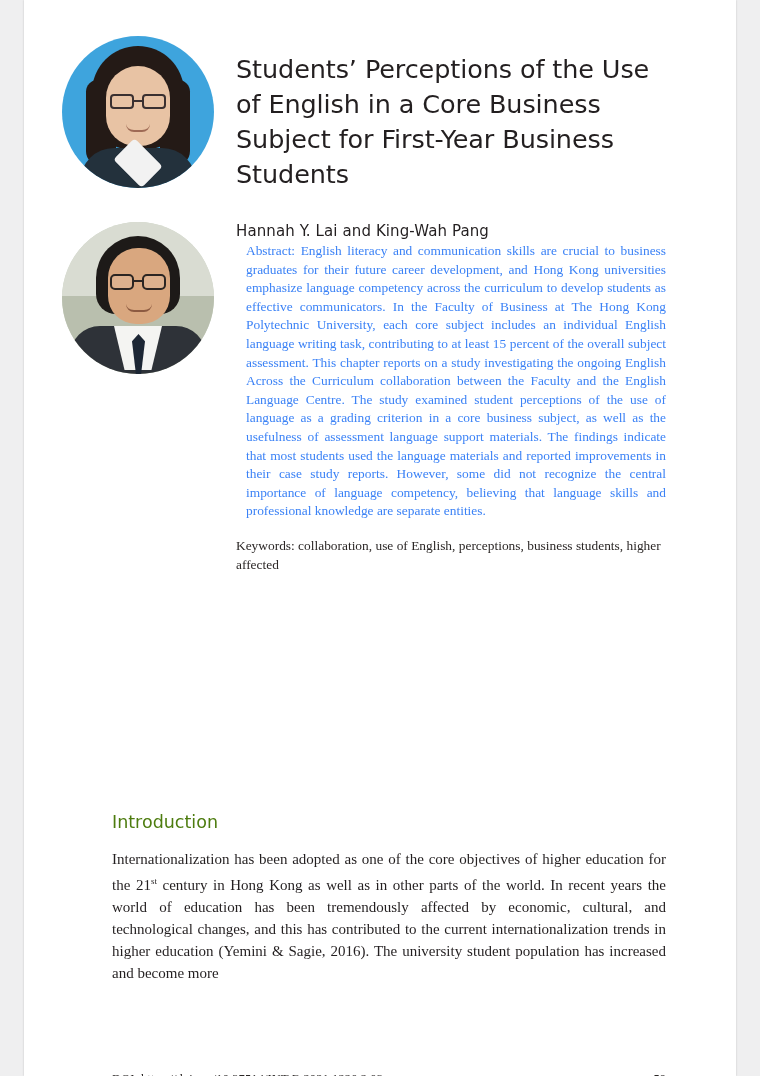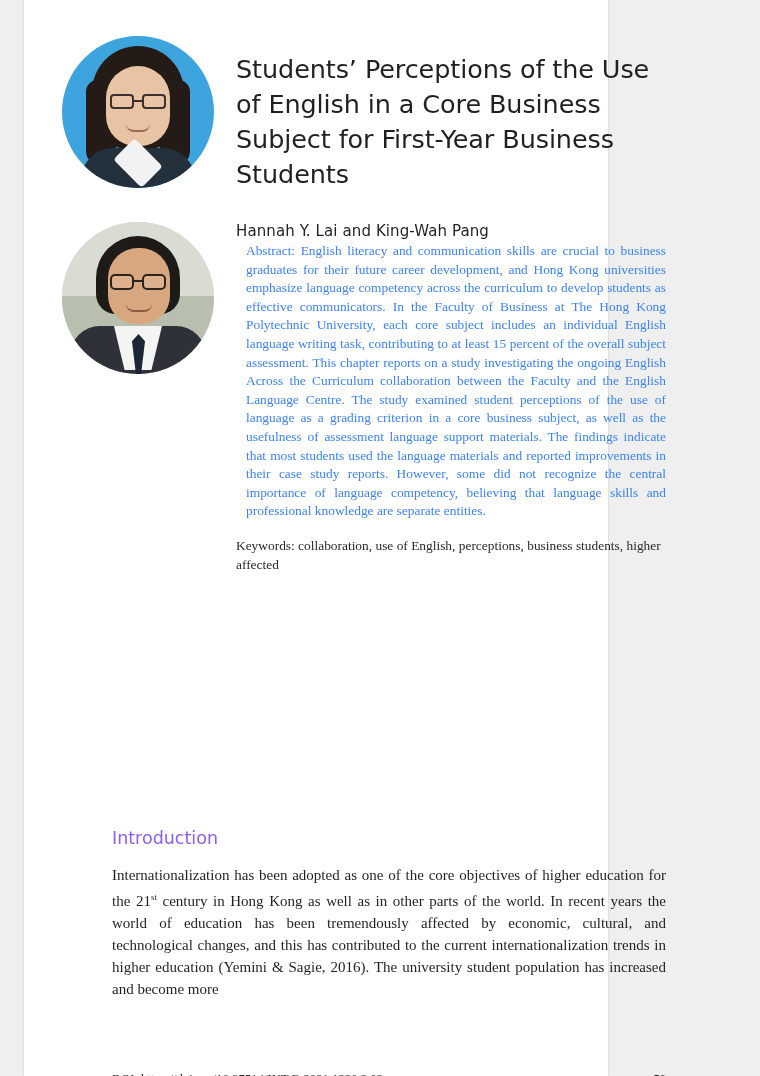--- a/index.html
+++ b/index.html
@@ -13,21 +13,21 @@
     width: 760px;
     height: 1076px;
     position: relative;
     background: #efeff0;
     overflow: hidden;
   }
   .page {
     position: absolute;
     left: 24px;
     top: 0;
-    width: 584px;
+    width: 712px;
     height: 1076px;
     background: #ffffff;
     box-shadow: 0 0 2px rgba(0,0,0,0.18);
   }
 
   
   .photo {
     position: absolute;
     border-radius: 50%;
     overflow: hidden;
@@ -123,23 +123,23 @@
   
   .section {
     position: absolute;
     left: 88px;
     top: 812px;
     width: 554px;
   }
   .section-heading {
     font-family: "DejaVu Sans", sans-serif;
     font-size: 17.5px;
-    color: #8b5cf6;
+    color: #4d7c0f;
     font-weight: 400;
-    margin: 16px 0 16px 0;
+    margin: 0 0 16px 0;
   }
   .body-par {
     font-family: "Liberation Serif", serif;
     font-size: 15px;
     line-height: 22px;
     color: #231f20;
     text-align: justify;
     margin: 0;
   }
   .body-par sup { font-size: 9px; vertical-align: super; }

